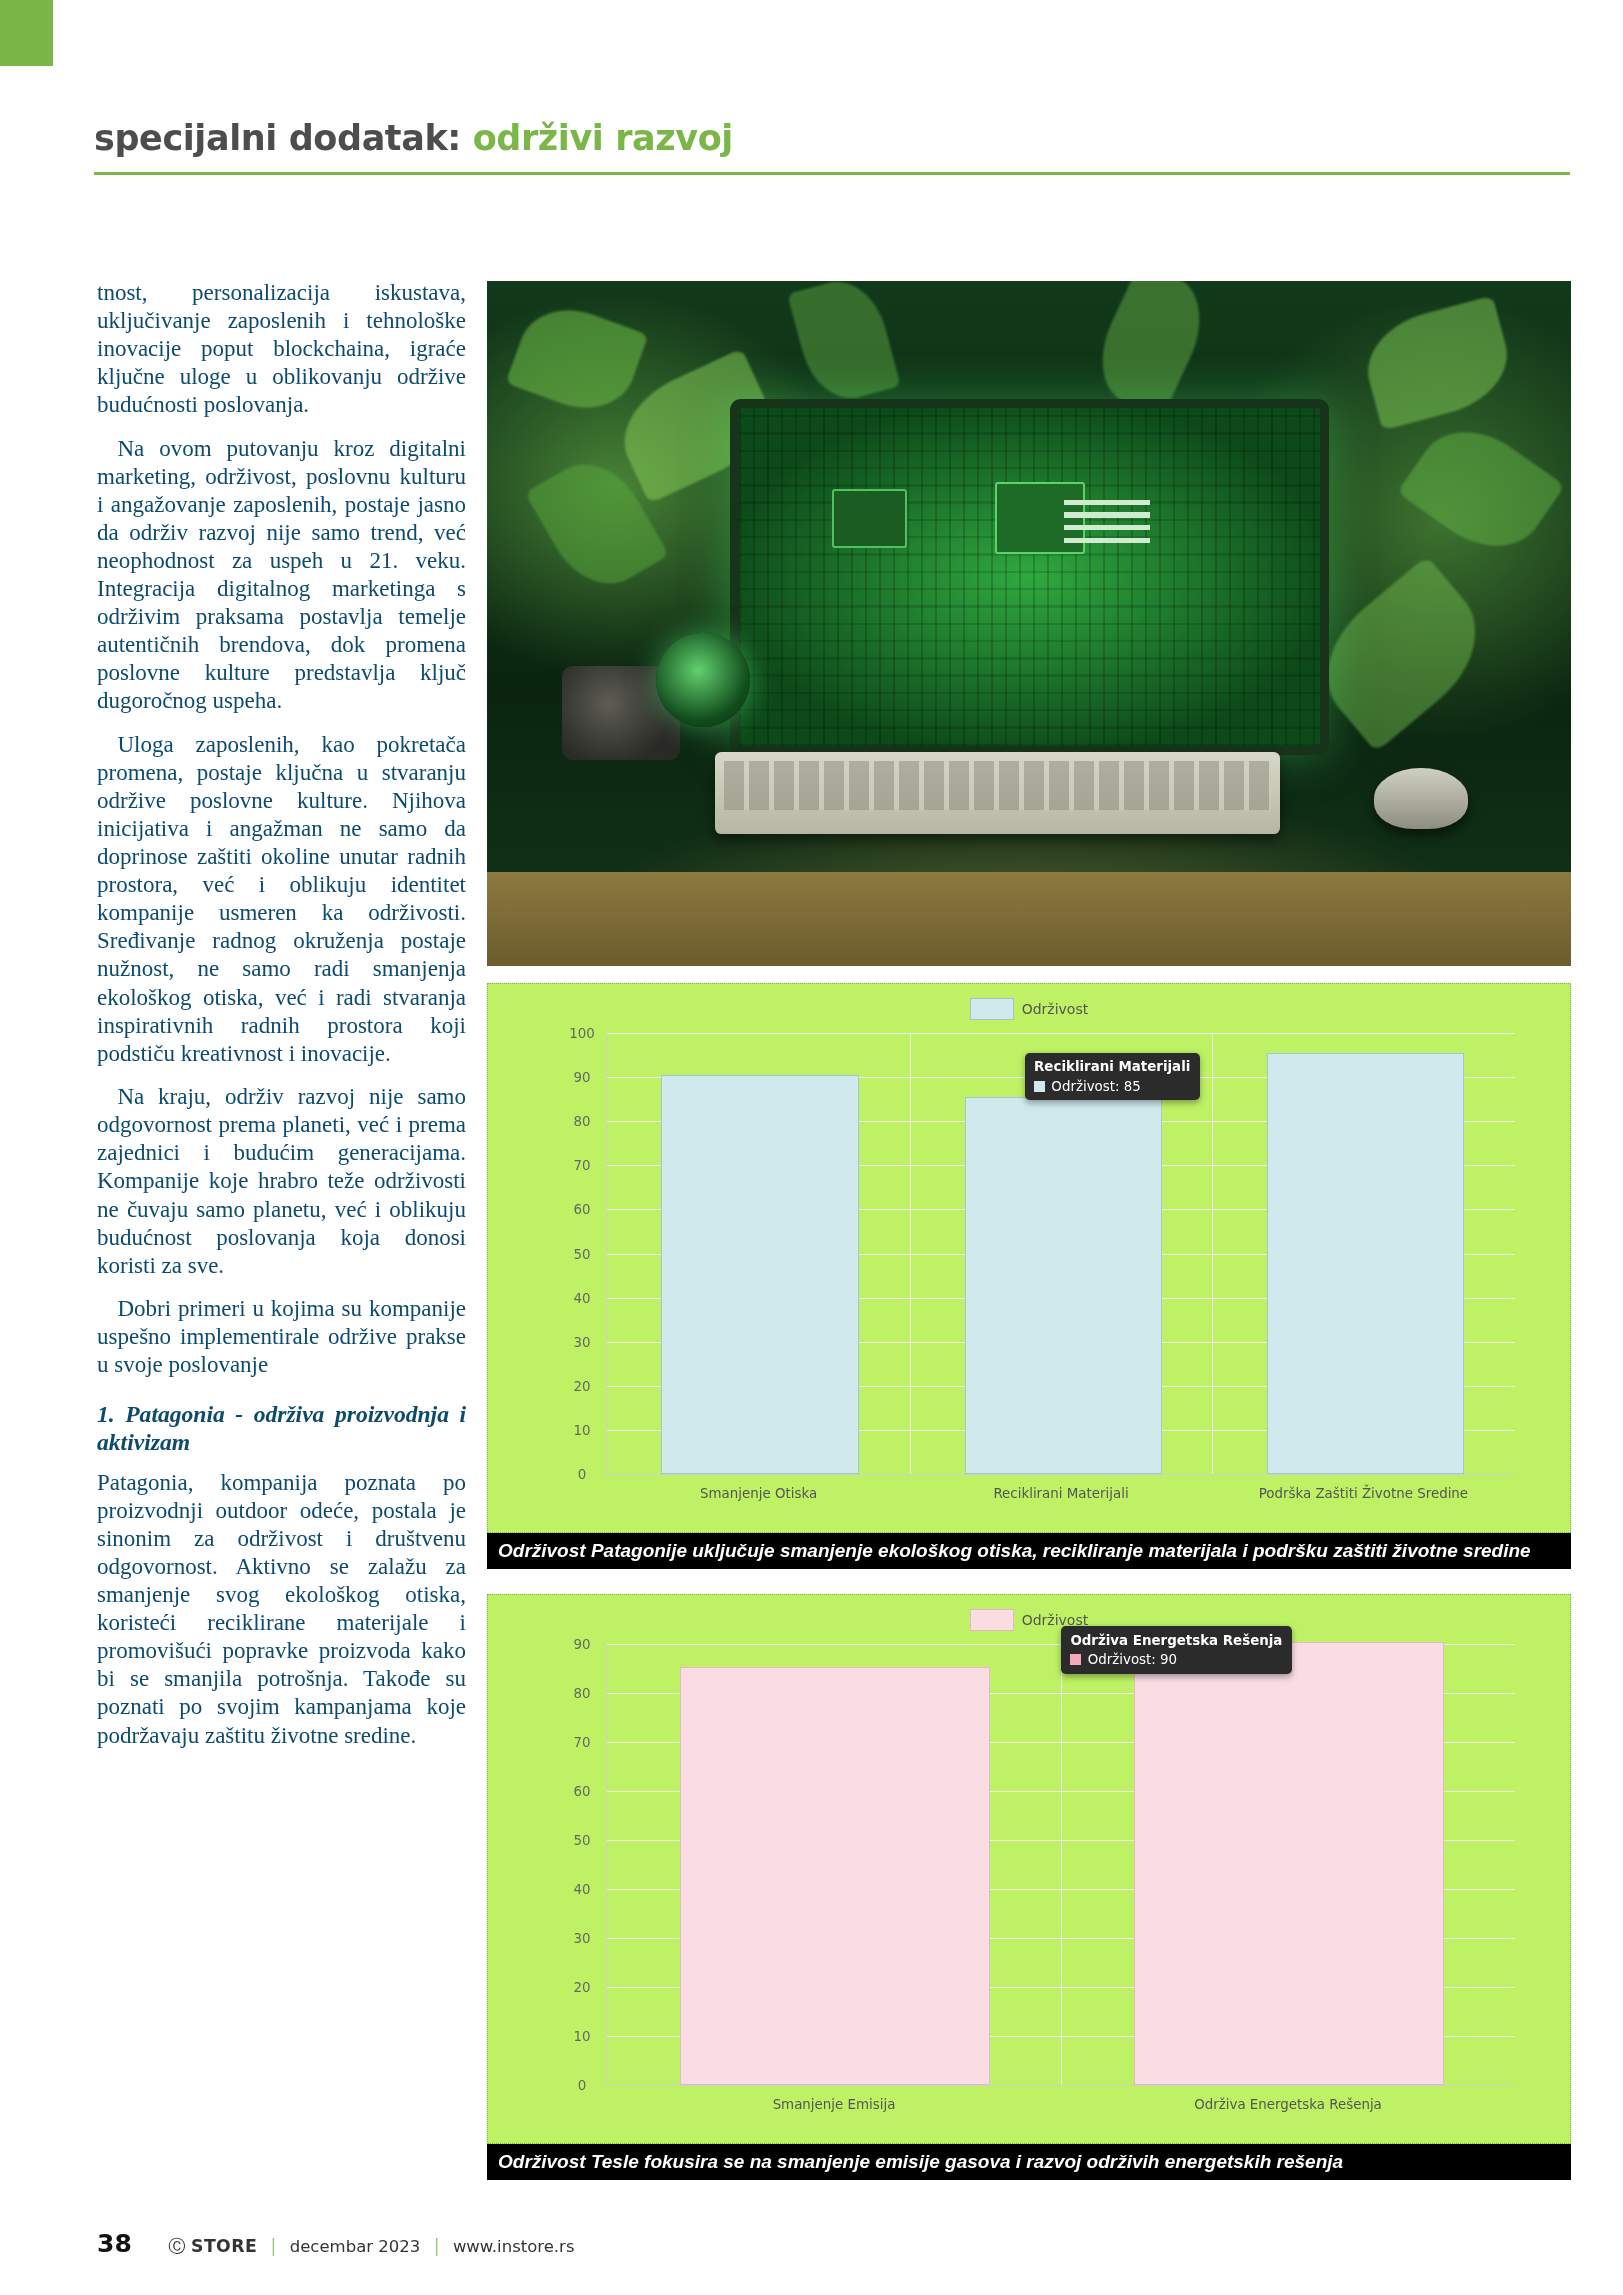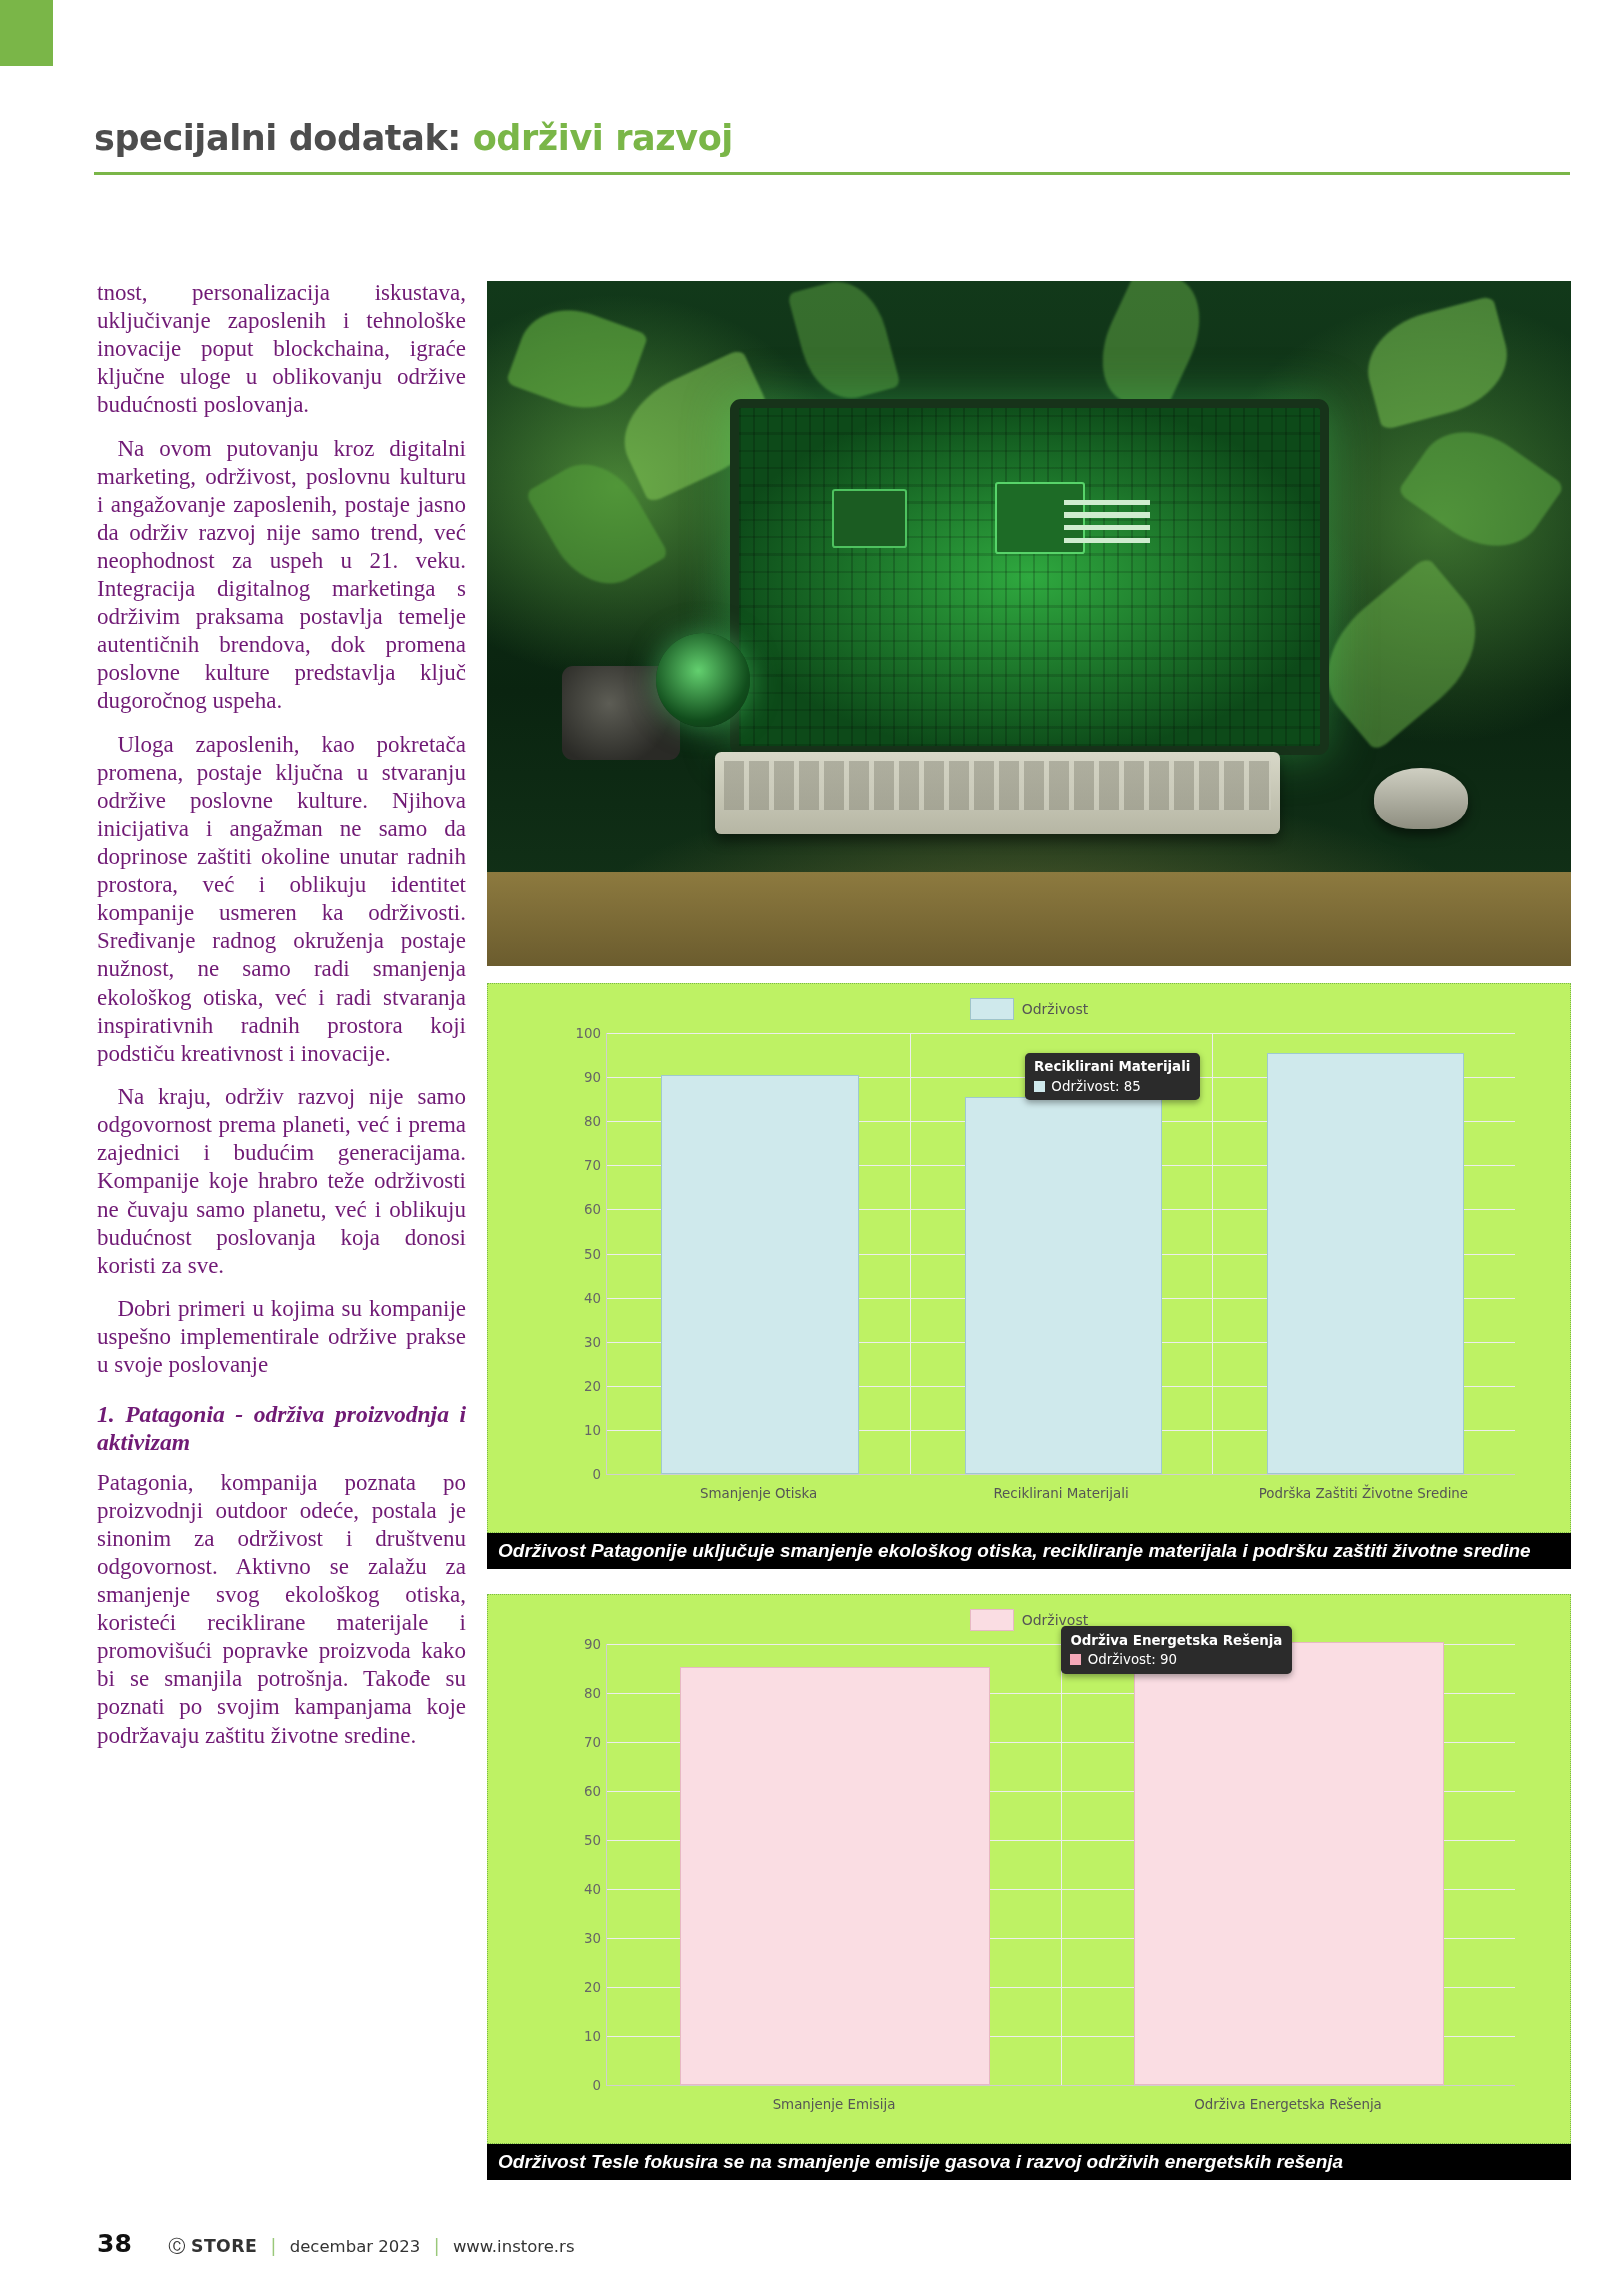--- a/index.html
+++ b/index.html
@@ -69,21 +69,21 @@
   }
 
   
   .col-text {
     position: absolute;
     left: 97px;
     top: 279px;
     width: 369px;
     font-size: 23px;
     line-height: 1.22;
-    color: #701a75;
+    color: #0c4a6e;
     text-align: justify;
   }
   .col-text p {
     margin: 0 0 15.7px 0;
     text-indent: 20.4px;
   }
   .col-text p.noindent {
     text-indent: 0;
   }
   .col-text h3 {
@@ -283,21 +283,21 @@
     top: 49px;
     right: 55px;
     bottom: 57px;
     border-left: 0.8px solid #cfcfcf;
     border-bottom: 0.8px solid #cfcfcf;
   }
   .ytick {
     position: absolute;
     left: -44px;
     width: 38px;
-    text-align: right;
+    text-align: center;
     font-family: "DejaVu Sans", sans-serif;
     font-size: 13.4px;
     color: #666;
     transform: translateY(-50%);
   }
   .gridline {
     position: absolute;
     left: 0;
     right: 0;
     border-top: 0.8px solid #ededed;

